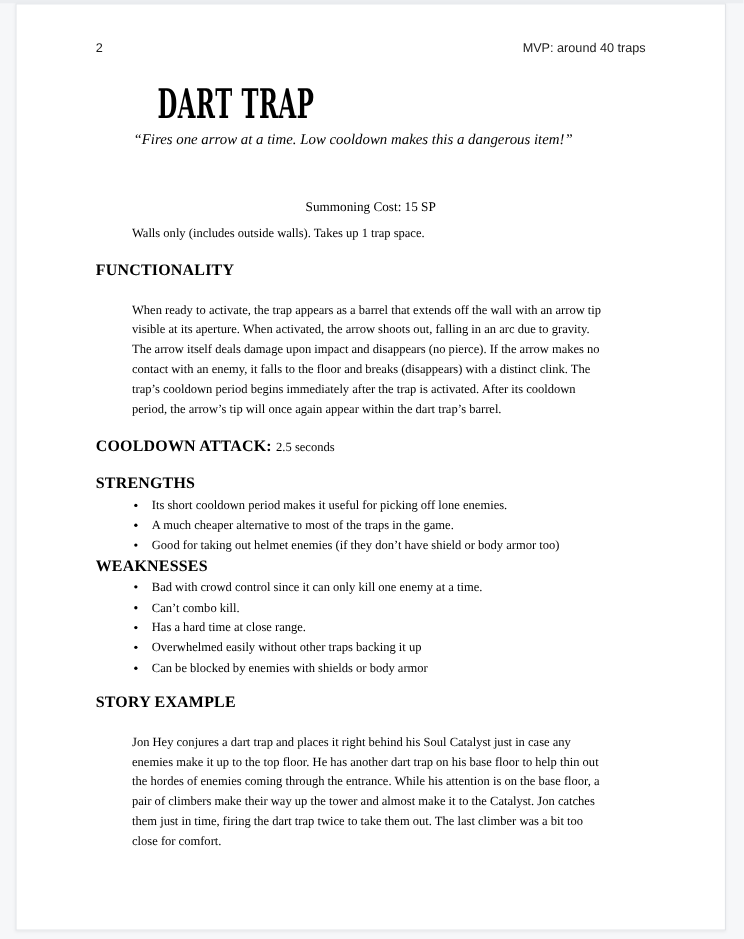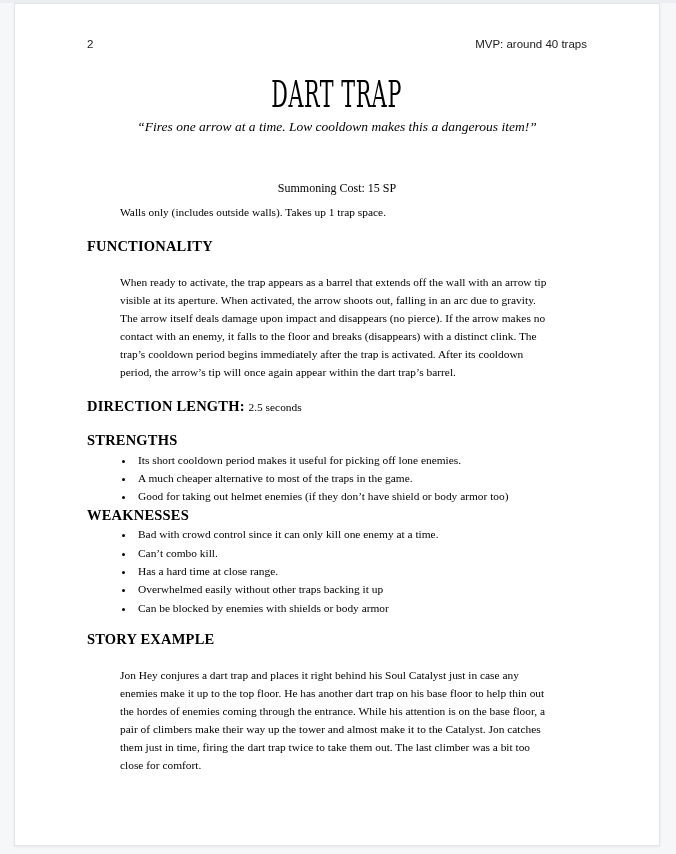--- a/index.html
+++ b/index.html
@@ -40,36 +40,35 @@
     justify-content: space-between;
     font-family: "Liberation Sans", sans-serif;
     font-size: 11.5px;
     line-height: 14px;
     color: #1b1b1b;
   }
   .title {
     position: absolute;
     top: 72px; left: 72px;
     width: 500px;
-    text-align: center;
     font-family: "DejaVu Serif", serif;
-    font-weight: normal;
+    font-weight: bold;
     font-size: 37px;
     line-height: 37px;
     white-space: nowrap;
   }
   .title-inner {
     display: inline-block;
     transform: scaleX(0.56);
     transform-origin: center;
     letter-spacing: 1px;
   }
   .tagline {
     position: absolute;
-    top: 114px; left: 36px;
+    top: 114px; left: 20px;
     width: 572px;
     text-align: center;
     font-style: italic;
     font-size: 13.5px;
     line-height: 17px;
   }
   .cost-line {
     position: absolute;
     left: 72px;
     width: 500px;
@@ -149,21 +148,21 @@
       <h3 class="sec-h">FUNCTIONALITY</h3>
       <p class="body-p">When ready to activate, the trap appears as a barrel that extends off the wall with an arrow tip
 visible at its aperture. When activated, the arrow shoots out, falling in an arc due to gravity.
 The arrow itself deals damage upon impact and disappears (no pierce). If the arrow makes no
 contact with an enemy, it falls to the floor and breaks (disappears) with a distinct clink. The
 trap’s cooldown period begins immediately after the trap is activated. After its cooldown
 period, the arrow’s tip will once again appear within the dart trap’s barrel.</p>
 
 
       <div class="kv">
-        <span class="kv-label">DIRECTION LENGTH:</span>
+        <span class="kv-label">COOLDOWN ATTACK:</span>
         <span class="kv-value">2.5 seconds</span>
       </div>
 
       <h3 class="sec-h gap-md">STRENGTHS</h3>
       <ul class="bullets">
         <li>Its short cooldown period makes it useful for picking off lone enemies.</li>
         <li>A much cheaper alternative to most of the traps in the game.</li>
         <li>Good for taking out helmet enemies (if they don’t have shield or body armor too)</li>
       </ul>
 

